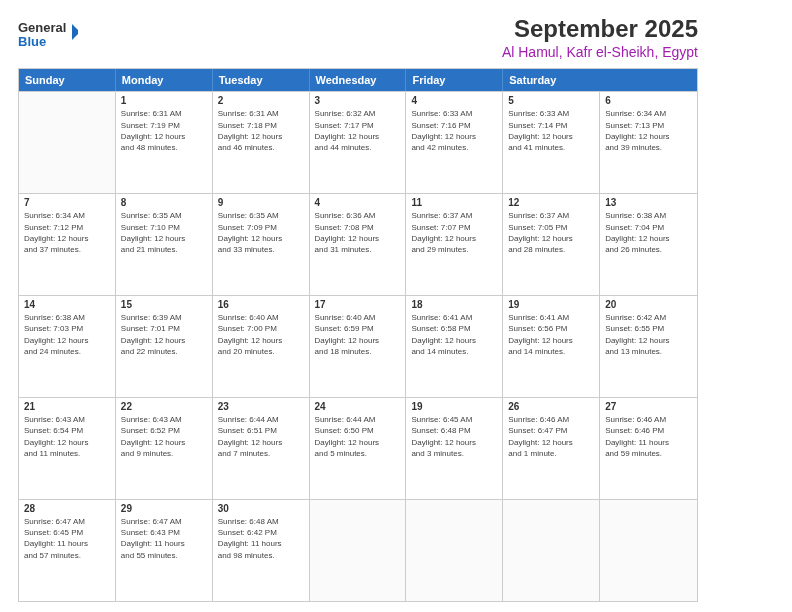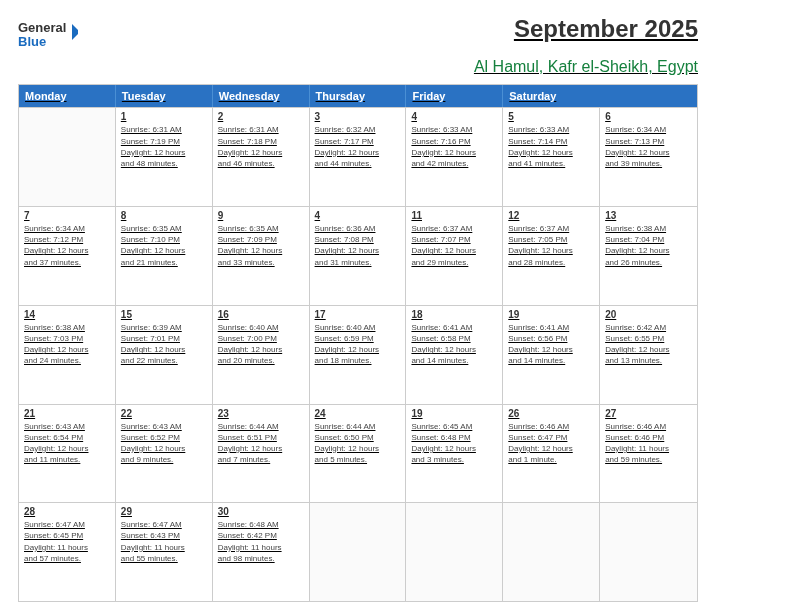--- a/index.html
+++ b/index.html
@@ -9,21 +9,20 @@
       width: 792px;
       height: 612px;
       overflow: hidden;
     }
     .page {
       width: 716px;
       height: 612px;
       padding: 16px 18px 10px 18px;
       display: flex;
       flex-direction: column;
-      text-decoration: underline;
     }
     .header {
       display: flex;
       justify-content: space-between;
       align-items: flex-start;
       margin-bottom: 8px;
     }
     .logo {
       display: flex;
       align-items: center;
@@ -32,23 +31,23 @@
     .title-block {
       text-align: right;
     }
     .month-title {
       font-size: 24px;
       font-weight: bold;
       color: #333;
       line-height: 1.1;
     }
     .subtitle {
-      font-size: 16px;
-      color: #15803d;
-      margin-top: 16px;
+      font-size: 14px;
+      color: #a21caf;
+      margin-top: 2px;
     }
     .calendar {
       flex: 1;
       display: flex;
       flex-direction: column;
       border: 1px solid #ccc;
     }
     .cal-header-row {
       display: grid;
       grid-template-columns: repeat(7, 1fr);
@@ -110,24 +109,24 @@
   </svg>
 </div>
     <div class="title-block">
       <div class="month-title">September 2025</div>
       <div class="subtitle">Al Hamul, Kafr el-Sheikh, Egypt</div>
     </div>
   </div>
 
   <div class="calendar">
     <div class="cal-header-row">
+    <div class="cal-header-cell">Sunday</div>
         <div class="cal-header-cell">Monday</div>
         <div class="cal-header-cell">Tuesday</div>
         <div class="cal-header-cell">Wednesday</div>
-        <div class="cal-header-cell">Thursday</div>
         <div class="cal-header-cell">Friday</div>
         <div class="cal-header-cell">Saturday</div>
       </div>
     <div class="cal-body">
     <div class="cal-row">
           <div class="cal-cell empty"></div>
           <div class="cal-cell">
             <div class="day-number">1</div>
             <div class="cell-line">Sunrise: 6:31 AM</div>
             <div class="cell-line">Sunset: 7:19 PM</div>

